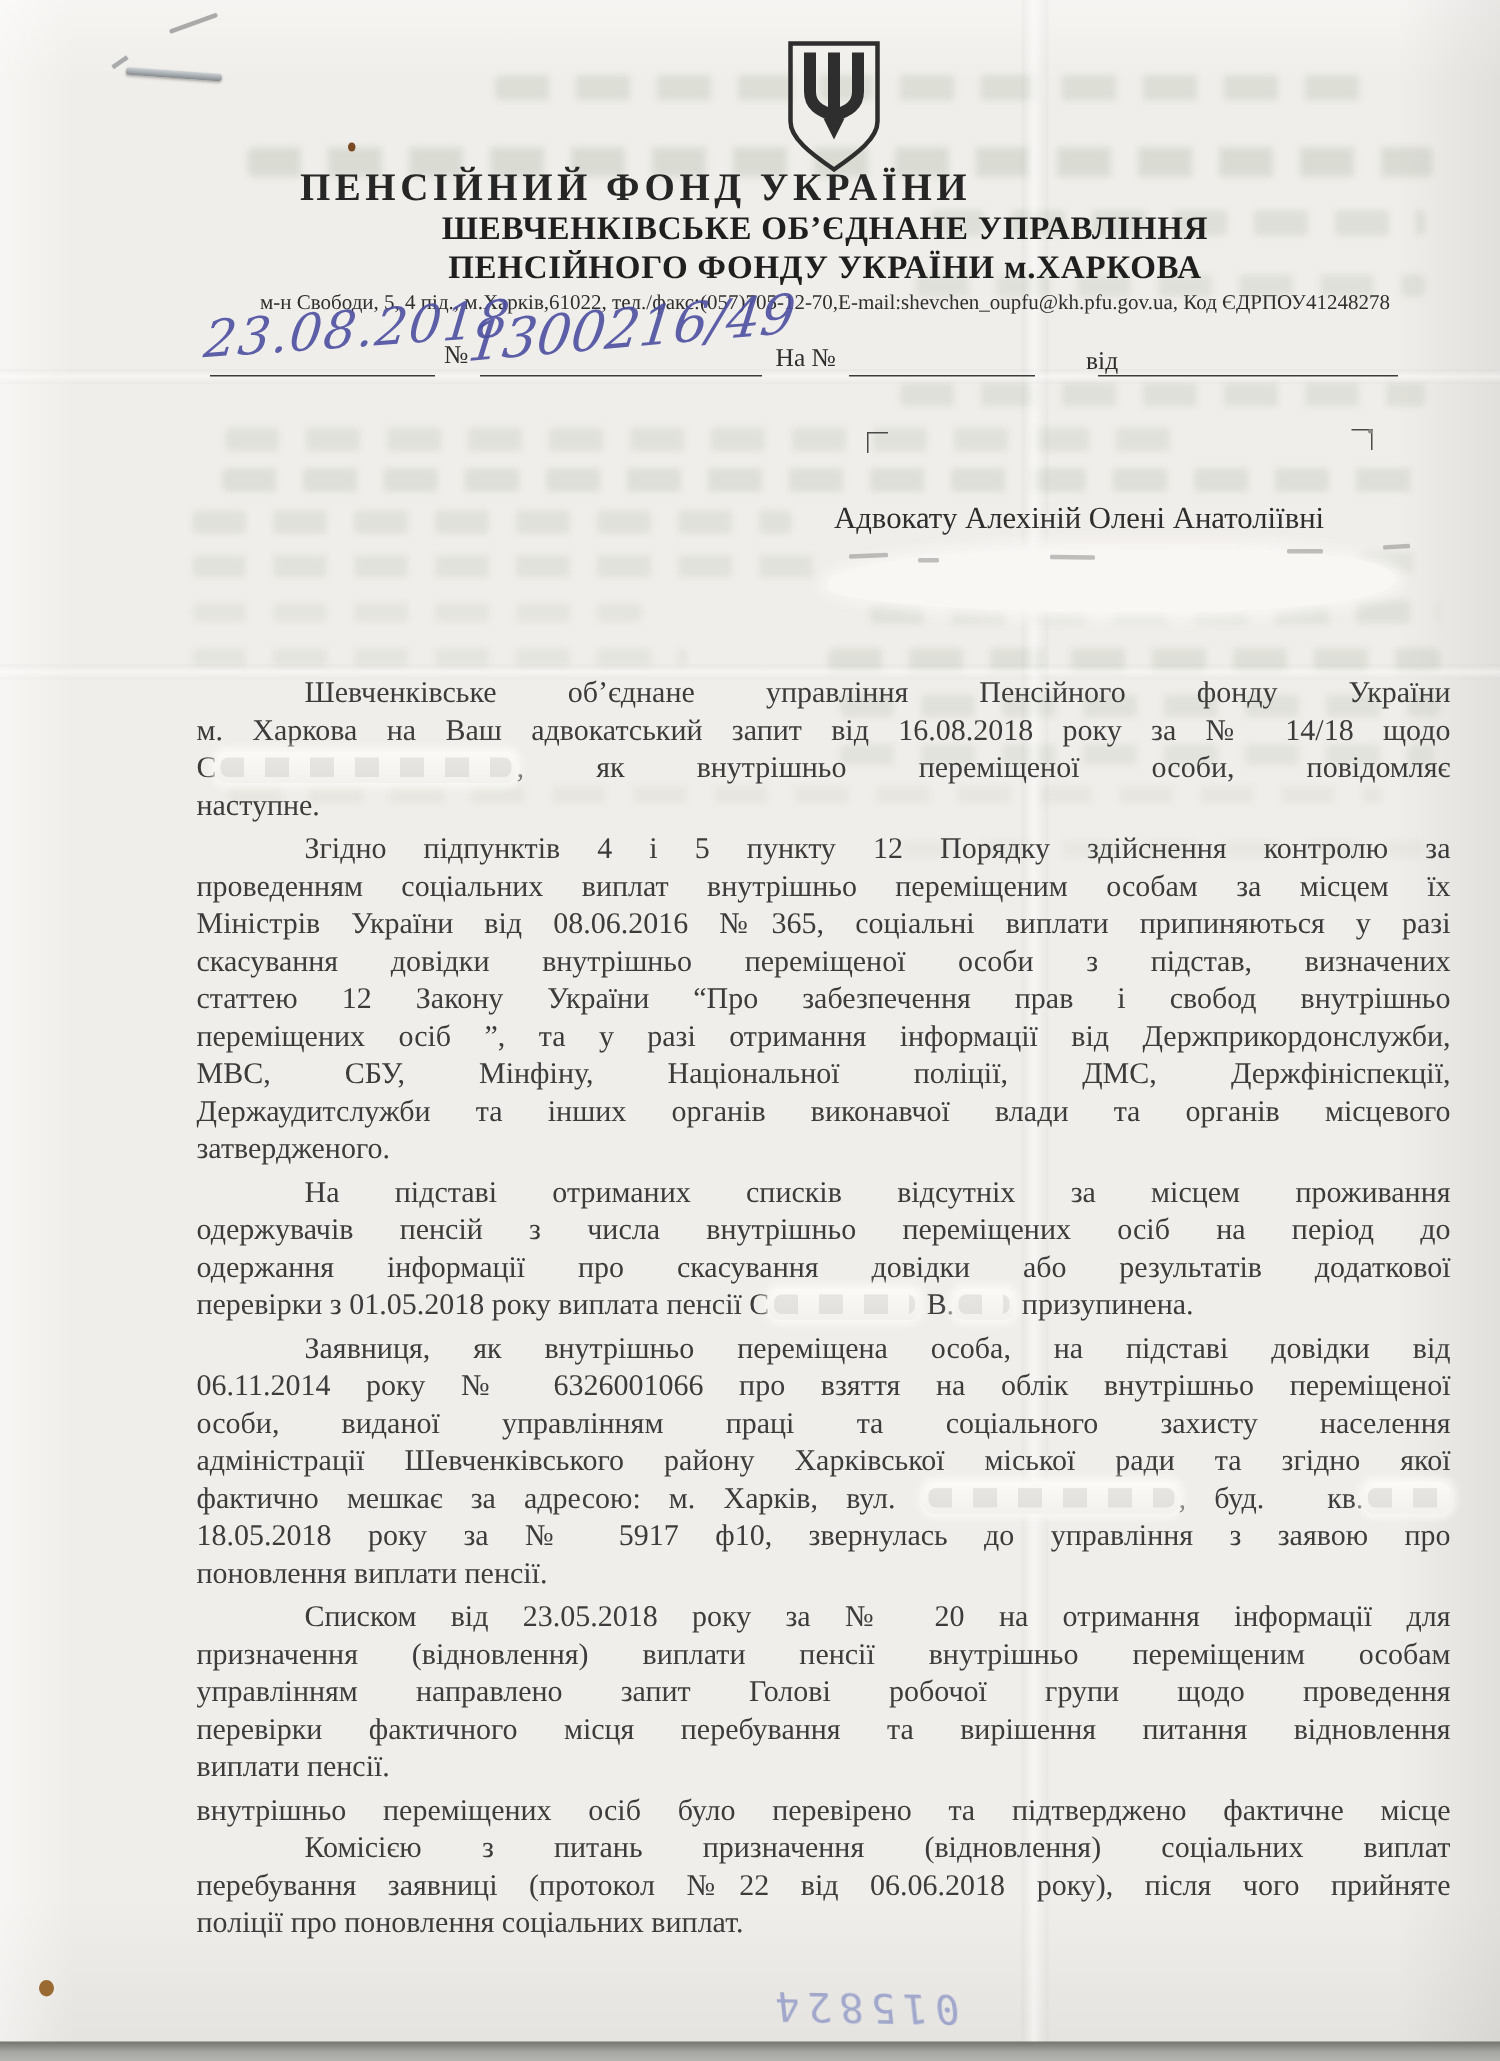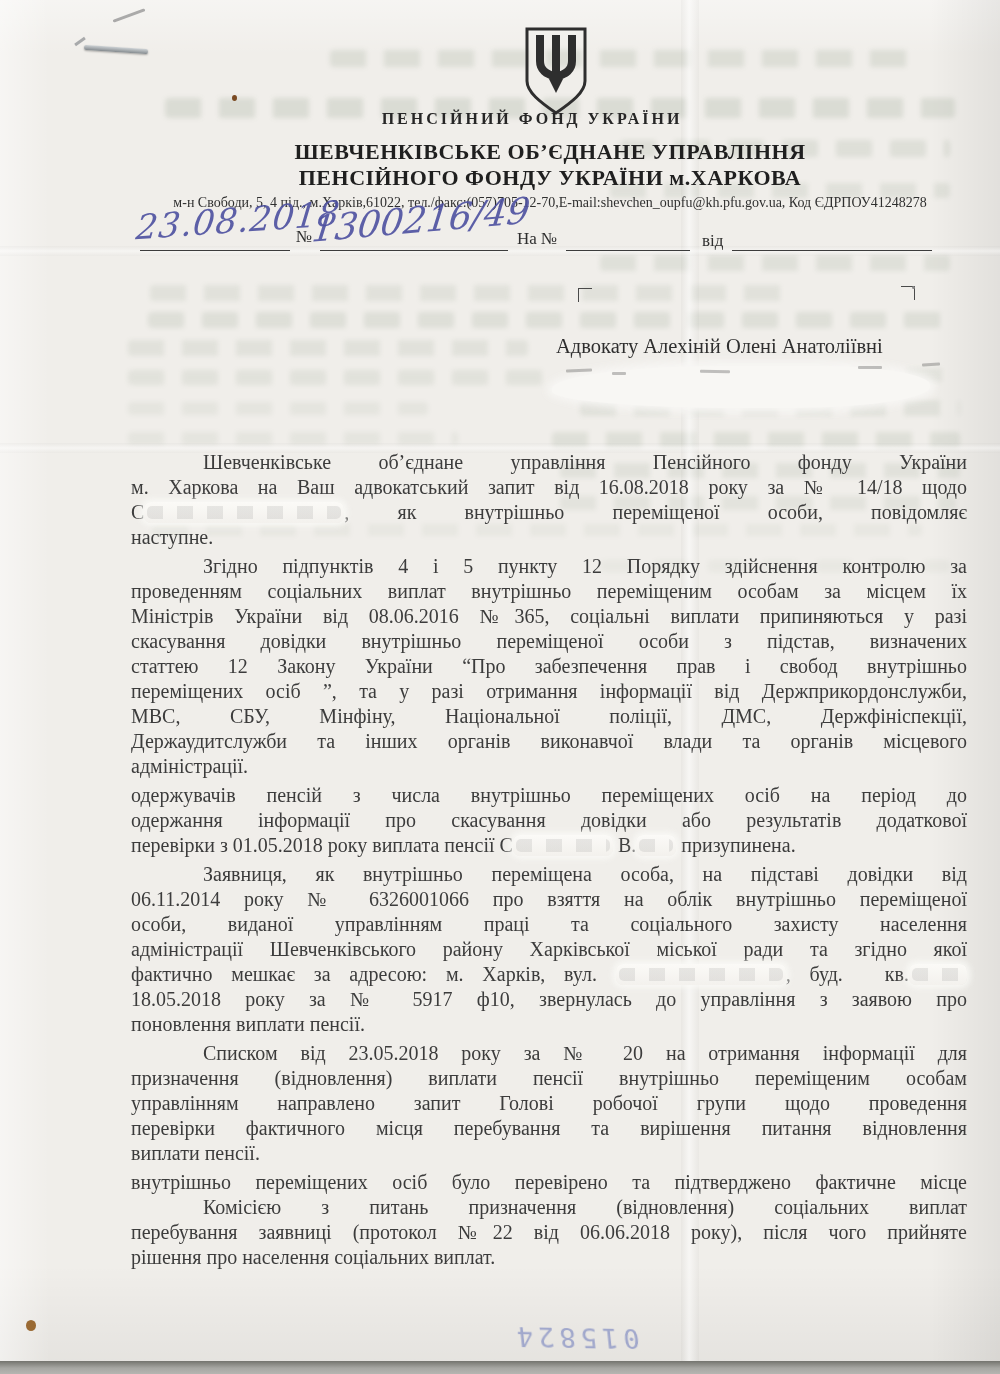--- a/index.html
+++ b/index.html
@@ -18,21 +18,21 @@
     background:linear-gradient(180deg, rgba(0,0,0,.03), rgba(255,255,255,.5) 50%, rgba(0,0,0,.025));opacity:.8;}
   .ghost{position:absolute;filter:blur(2.4px);border-radius:4px;
     background:repeating-linear-gradient(90deg, rgba(109,129,103,.30) 0 36px, rgba(109,129,103,0) 36px 54px);}
   .staple{position:absolute;left:84px;top:47px;width:64px;height:5px;border-radius:2px;
     background:linear-gradient(180deg,#cdd2d5,#818archive 0,#848a8e);background:linear-gradient(180deg,#cdd2d5,#848a8e);
     transform:rotate(4deg);box-shadow:0 1px 2px rgba(0,0,0,.3);}
   .scratch{position:absolute;left:112px;top:14px;width:34px;height:3px;background:rgba(110,110,112,.55);
     transform:rotate(160deg);border-radius:2px;}
   .scratch2{position:absolute;left:74px;top:40px;width:12px;height:3px;background:rgba(120,124,128,.6);transform:rotate(-35deg);}
   .emblem{position:absolute;left:519px;top:26px;}
-  .h1{position:absolute;left:182px;top:110px;width:700px;text-align:center;font-size:16px;
+  .h1{position:absolute;left:200px;top:110px;width:700px;font-size:26px;
     letter-spacing:3px;color:#262626;font-weight:600;}
   .h2{position:absolute;left:100px;top:139px;width:900px;text-align:center;font-size:22px;
     font-weight:bold;color:#1f1f1f;letter-spacing:.5px;}
   .h3{position:absolute;left:100px;top:165px;width:900px;text-align:center;font-size:22px;
     font-weight:bold;color:#1f1f1f;letter-spacing:.5px;}
   .contact{position:absolute;left:120px;top:195px;width:860px;text-align:center;font-size:14px;color:#2f2f2f;}
   .blank{position:absolute;height:2px;border-bottom:1.6px solid #3c3c3c;}
   .plabel{position:absolute;font-size:17px;color:#2e2e2e;}
   .hw{position:absolute;font-family:"DejaVu Serif",serif;font-style:italic;color:#4d50a0;opacity:.9;
     transform:rotate(-4deg) skewX(-10deg);white-space:nowrap;}
@@ -107,21 +107,21 @@
   <div class="h1">ПЕНСІЙНИЙ  ФОНД  УКРАЇНИ</div>
   <div class="h2">ШЕВЧЕНКІВСЬКЕ ОБ’ЄДНАНЕ УПРАВЛІННЯ</div>
   <div class="h3">ПЕНСІЙНОГО ФОНДУ УКРАЇНИ м.ХАРКОВА</div>
   <div class="contact">м-н Свободи, 5, 4 під., м.Харків,61022, тел./факс:(057)705-12-70,E-mail:shevchen_oupfu@kh.pfu.gov.ua, Код ЄДРПОУ41248278</div>
 
   <div class="blank" style="left:140px;top:248px;width:150px"></div>
   <span class="plabel" style="left:296px;top:227px">№</span>
   <div class="blank" style="left:320px;top:248px;width:188px"></div>
   <span class="plabel" style="left:517px;top:229px">На №</span>
   <div class="blank" style="left:566px;top:248px;width:124px"></div>
-  <span class="plabel" style="left:702px;top:231px">від</span>
+  <span class="plabel" style="left:724px;top:231px">від</span>
   <div class="blank" style="left:732px;top:248px;width:200px"></div>
 
   <div class="hw hw-date">23.08.2018</div>
   <div class="hw hw-num">1300216/49</div>
 
   <div class="bracket bl"></div>
   <div class="bracket brr"></div>
 
   <div class="addressee">Адвокату Алехіній Олені Анатоліївні</div>
 
@@ -141,23 +141,24 @@
       </div>
       <div class="para">
         <div class="line first"><span>Згідно підпунктів 4 і 5 пункту 12 Порядку здійснення контролю за</span></div>
         <div class="line"><span>проведенням соціальних виплат внутрішньо переміщеним особам за місцем їх</span></div>
         <div class="line"><span>Міністрів України від 08.06.2016 №365, соціальні виплати припиняються у разі</span></div>
         <div class="line"><span>скасування довідки внутрішньо переміщеної особи з підстав, визначених</span></div>
         <div class="line"><span>статтею 12 Закону України “Про забезпечення прав і свобод внутрішньо</span></div>
         <div class="line"><span>переміщених осіб ”, та у разі отримання інформації від Держприкордонслужби,</span></div>
         <div class="line"><span>МВС, СБУ, Мінфіну, Національної поліції, ДМС, Держфініспекції,</span></div>
         <div class="line"><span>Держаудитслужби та інших органів виконавчої влади та органів місцевого</span></div>
-        <div class="line last"><span>адміністрації.</span></div>
+        <div class="line last"><span>затвердженого.</span></div>
       </div>
       <div class="para">
+        <div class="line first"><span>На підставі отриманих списків відсутніх за місцем проживання</span></div>
         <div class="line"><span>одержувачів пенсій з числа внутрішньо переміщених осіб на період до</span></div>
         <div class="line"><span>одержання інформації про скасування довідки  або результатів додаткової</span></div>
         <div class="line last"><span>перевірки з 01.05.2018 року виплата пенсії С</span><span class="redact" style="width: 100px;"></span><span> В.</span><span class="redact" style="width: 40px;"></span><span> призупинена.</span></div>
       </div>
       <div class="para">
         <div class="line first"><span>Заявниця, як внутрішньо переміщена особа, на підставі довідки від</span></div>
         <div class="line"><span>06.11.2014 року № 6326001066 про взяття на облік внутрішньо переміщеної</span></div>
         <div class="line"><span>особи, виданої управлінням праці та соціального захисту населення</span></div>
         <div class="line"><span>адміністрації Шевченківського району Харківської міської ради та згідно якої</span></div>
         <div class="line"><span>фактично мешкає за адресою: м. Харків, вул. </span><span class="redact" style="width: 170px;"></span><span>, буд.</span><span class="gapseg" style="width: 42px;"></span><span>кв.</span><span class="redact" style="width: 58px;"></span></div>
@@ -168,21 +169,21 @@
         <div class="line first"><span>Списком від 23.05.2018 року за № 20 на отримання інформації для</span></div>
         <div class="line"><span>призначення (відновлення) виплати пенсії внутрішньо переміщеним особам</span></div>
         <div class="line"><span>управлінням направлено запит Голові робочої групи щодо проведення</span></div>
         <div class="line"><span>перевірки фактичного місця перебування та вирішення питання відновлення</span></div>
         <div class="line last"><span>виплати пенсії.</span></div>
       </div>
       <div class="para">
         <div class="line"><span>внутрішньо переміщених осіб було перевірено та підтверджено фактичне місце</span></div>
         <div class="line first"><span>Комісією з питань призначення (відновлення) соціальних виплат</span></div>
         <div class="line"><span>перебування заявниці (протокол №22 від 06.06.2018 року), після чого прийняте</span></div>
-        <div class="line last"><span>рішення про населення соціальних виплат.</span></div>
+        <div class="line last"><span>поліції про поновлення соціальних виплат.</span></div>
       </div>
     </div>
 
   <div class="stamp">015824</div>
 
   <div class="speck" style="left:232px;top:95px;width:5px;height:6px;background:#7a4a22"></div>
   <div class="speck" style="left:26px;top:1320px;width:10px;height:11px;background:#9a6a33"></div>
   <div class="speck" style="left:912px;top:286px;width:3px;height:3px;background:#8a8a8a"></div>
 
   <div class="scan-bottom"></div>

